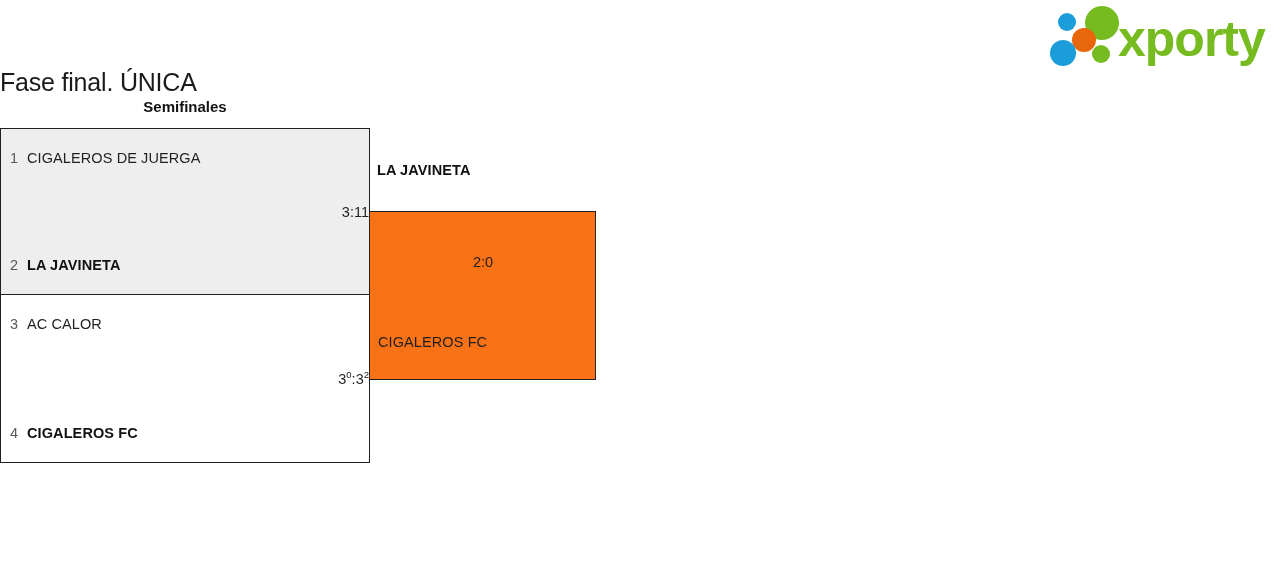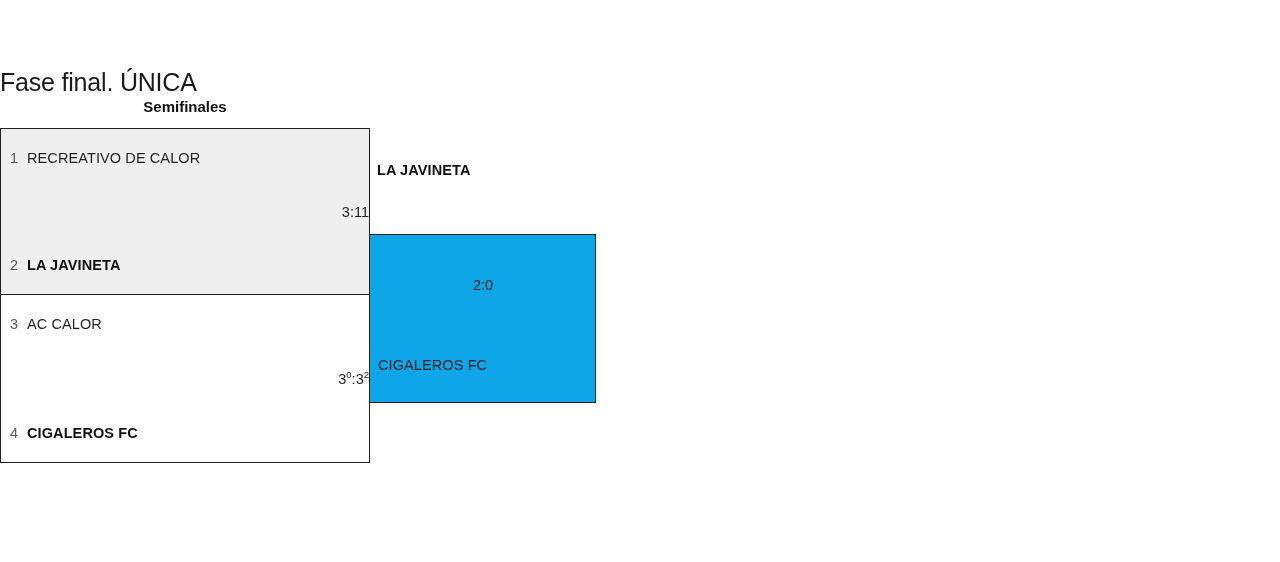--- a/index.html
+++ b/index.html
@@ -99,22 +99,21 @@
     top: 294px;
     width: 370px;
     height: 169px;
     background: #ffffff;
   }
   #match-final {
     left: 369px;
     top: 211px;
     width: 227px;
     height: 169px;
-    background: #0ea5e9;
-    margin-top: 23px;
+    background: #f97316;
   }
 
   
   .team-row {
     position: absolute;
     left: 0;
     width: 100%;
     height: 22px;
     display: flex;
     align-items: center;
@@ -191,30 +190,46 @@
 </style>
 </head>
 <body>
 
 <div id="tournament-header">
 
   <div id="tournament-title">
     <span class="title-line">Fase final. ÚNICA</span>
   </div>
 
+  <div id="brand-logo">
+    <svg width="225" height="62" viewBox="0 0 225 62" xmlns="http://www.w3.org/2000/svg" aria-hidden="true">
+
+      <g>
+        <circle cx="17" cy="16" r="9" fill="#1b9dd9"></circle>
+        <circle cx="52" cy="17" r="17" fill="#76bc21"></circle>
+        <circle cx="34" cy="34" r="12" fill="#e8670c"></circle>
+        <circle cx="13" cy="47" r="13" fill="#1b9dd9"></circle>
+        <circle cx="51" cy="48" r="9" fill="#76bc21"></circle>
+      </g>
+
+      <g fill="#76bc21">
+        <text x="68" y="50" font-family="'Liberation Sans', sans-serif" font-size="50" font-weight="700" letter-spacing="-1">xporty</text>
+      </g>
+    </svg>
+  </div>
 </div>
 
 <div id="bracket">
 
   <div class="round-header" id="round-header-semifinales">Semifinales</div>
 
   <div class="match-box" id="match-semifinal-1">
     <div class="team-row top">
       <span class="seed">1</span>
-      <span class="team-name">RECREATIVO DE CALOR</span>
+      <span class="team-name">CIGALEROS DE JUERGA</span>
     </div>
     <div class="score">3:11</div>
     <div class="team-row bottom">
       <span class="seed">2</span>
       <span class="team-name winner">LA JAVINETA</span>
     </div>
   </div>
 
   <div class="match-box" id="match-semifinal-2">
     <div class="team-row top">

